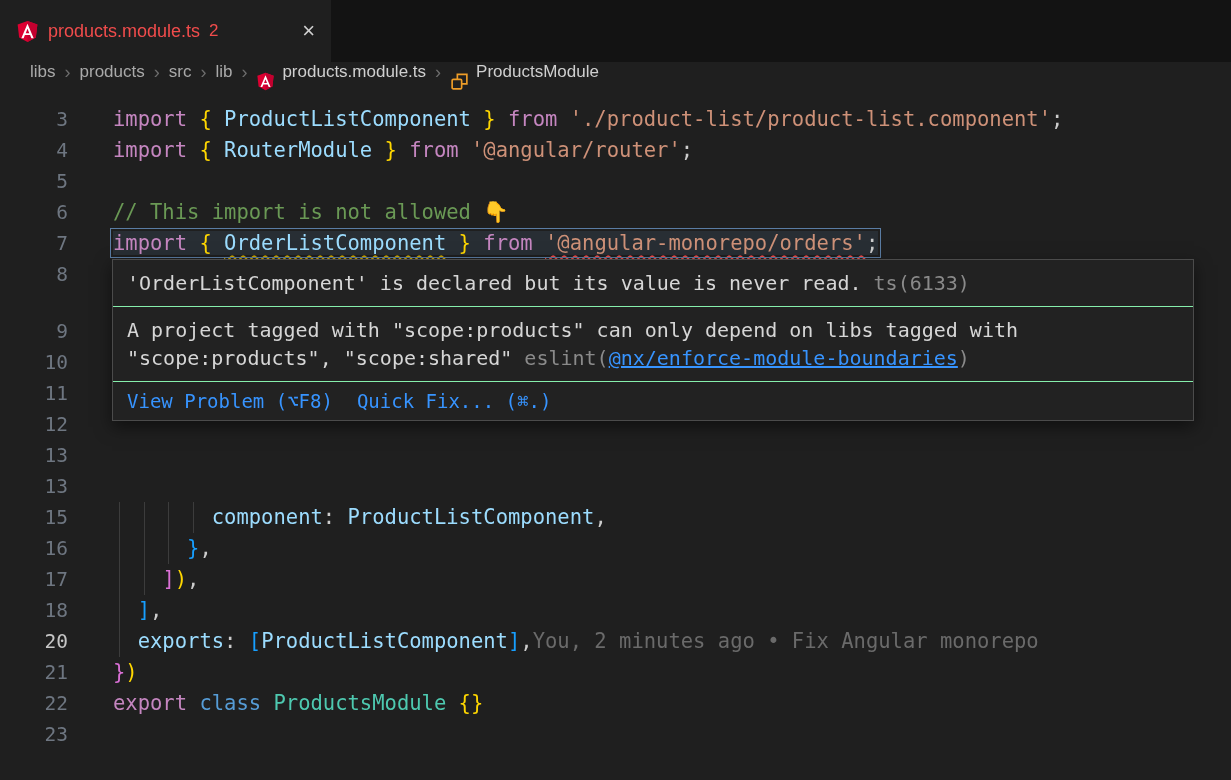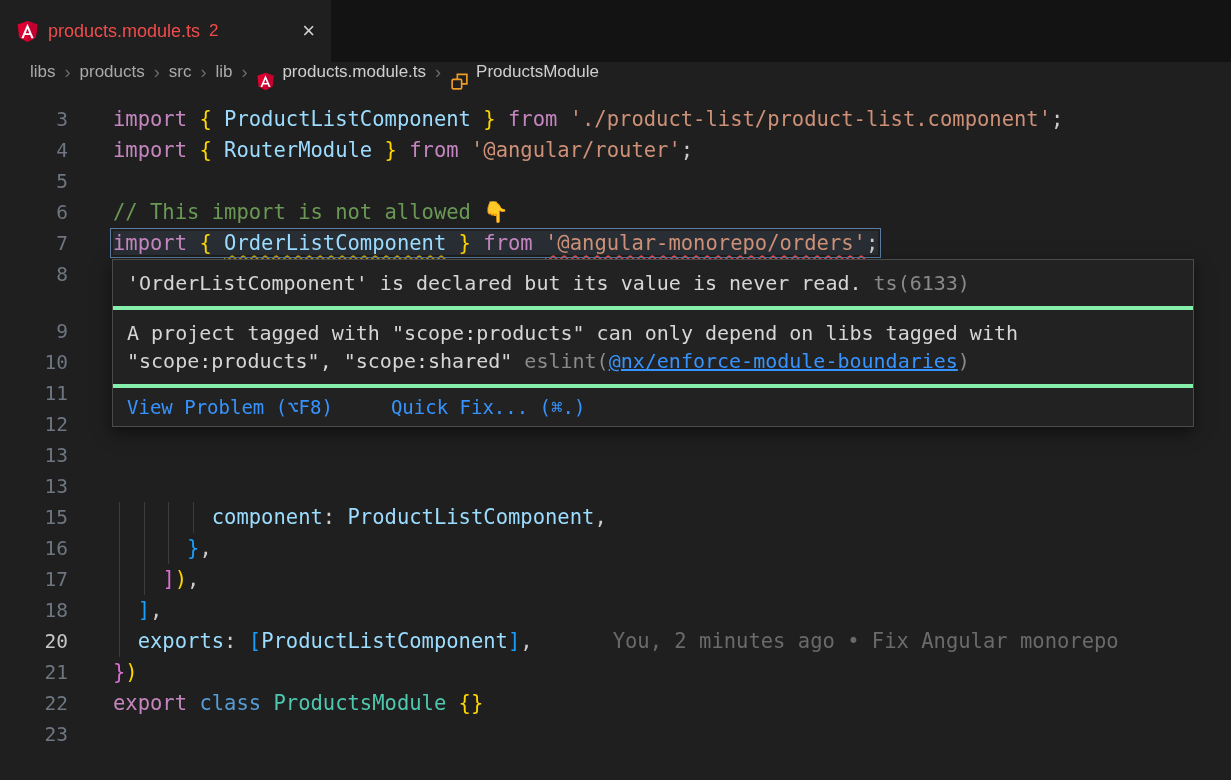--- a/index.html
+++ b/index.html
@@ -22,21 +22,21 @@
   .bc-file,.bc-symbol{color:#cfcfcf;cursor:pointer}
   .breadcrumbs .icon{margin-right:7px}
 
   
   .editor{position:relative;padding-top:4px;height:680px}
   .row{display:flex;height:31px;line-height:31px;font-family:"DejaVu Sans Mono",monospace;font-size:20.5px;white-space:pre}
   .gutter{width:68px;flex:none;text-align:right;color:var(--c-lineno,#6e7681);font-size:19.5px;cursor:pointer}
   .gutter.active{color:var(--c-lineno_active,#c6c6c6)}
   .code{margin-left:45px;position:relative;flex:1}
   .guide{position:absolute;top:0;bottom:0;width:1px;background:var(--c-guide,#3c3c3c)}
-  .blame{color:var(--c-blame,#6a6a6a);margin-left:80px}
+  .blame{color:var(--c-blame,#6a6a6a);}
   .hl-box{outline:1px solid var(--c-box_border,#5a7ca3);outline-offset:2px;background:rgba(86,124,163,.16)}
   .sq-warn{text-decoration-line:underline;text-decoration-style:wavy;text-decoration-color:var(--c-warn,#cca700);text-decoration-thickness:1.6px;text-underline-offset:5px}
   .sq-err{text-decoration-line:underline;text-decoration-style:wavy;text-decoration-color:var(--c-error,#f14c4c);text-decoration-thickness:1.6px;text-underline-offset:5px}
 
   
   .tok-kw{color:var(--c-kw,#c586c0)}
   .tok-kwb{color:var(--c-kwb,#569cd6)}
   .tok-var{color:var(--c-var,#9cdcfe)}
   .tok-type{color:var(--c-type,#4ec9b0)}
   .tok-str{color:var(--c-str,#ce9178)}
@@ -45,23 +45,23 @@
   .tok-b2{color:var(--c-b2,#da70d6)}
   .tok-b3{color:var(--c-b3,#179fff)}
   .tok-pln{color:var(--c-pln,#cccccc)}
   .tok-msg{color:var(--c-msg,#d6d6d6)}
   .tok-dim{color:var(--c-dim,#8a8a8a)}
   .tok-emoji{color:#f7c948}
   .tok-link{color:var(--c-link,#3794ff);text-decoration:underline;cursor:pointer}
 
   
   .hover{position:absolute;left:112px;top:159px;width:1082px;background:var(--c-hover_bg,#222);border:1px solid var(--c-hover_border,#4b4b4b);font-family:"DejaVu Sans Mono",monospace;font-size:20px;color:var(--c-msg,#d6d6d6);box-shadow:0 6px 16px rgba(0,0,0,.5);z-index:5}
-  .hover-section{padding:9px 14px;border-bottom:4px solid #86efac;line-height:28px}
+  .hover-section{padding:9px 14px;border-bottom:1px solid #86efac;line-height:28px}
   .hline{white-space:pre-wrap}
-  .hover-actions{display:flex;gap:58px;padding:8px 14px;font-size:19px;font-family:"DejaVu Sans Mono",monospace}
+  .hover-actions{display:flex;gap:24px;padding:8px 14px;font-size:19px;font-family:"DejaVu Sans Mono",monospace}
   .action{color:var(--c-link,#3794ff);cursor:pointer;white-space:nowrap}
 </style>
 </head>
 <body>
 
 <div class="tabbar">
   <div class="tab">
     <span class="icon">
       <svg width="23" height="23" viewBox="0 0 250 250">
         <polygon points="125,10 18,48 34,190 125,240 216,190 232,48" fill="#dd0031"></polygon>

